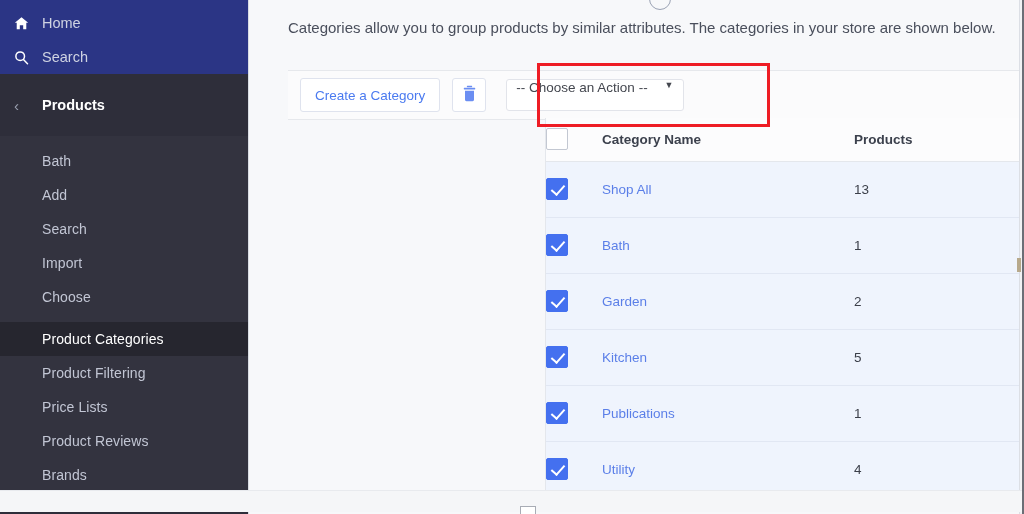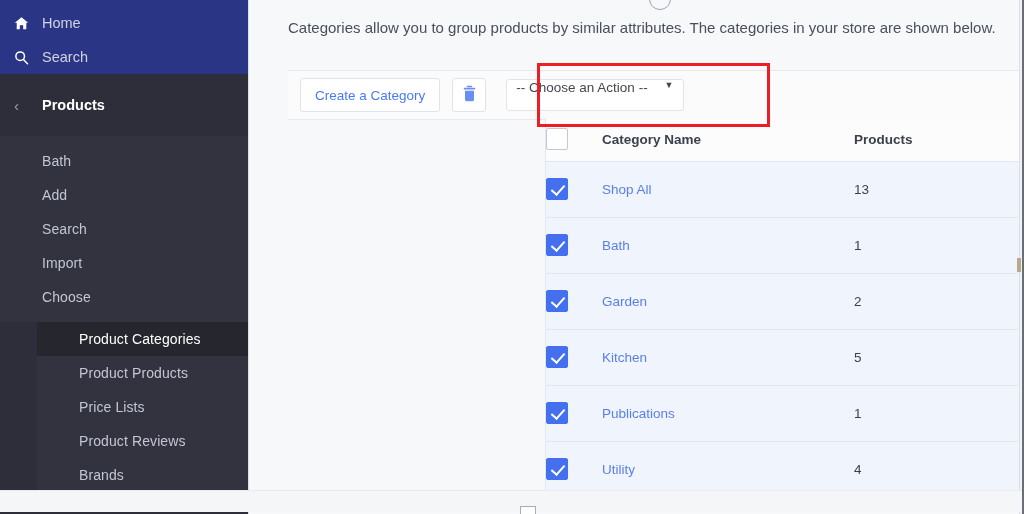--- a/index.html
+++ b/index.html
@@ -74,21 +74,21 @@
     height: 34px;
     padding-left: 42px;
     color: #c2c6d4;
     font-size: 14px;
     letter-spacing: .1px;
   }
   .nav-item.active {
     background: #26262f;
     color: #ffffff;
   }
-  .nav-group-2 { background: #33333f; margin-left: 37px; }
+  .nav-group-2 { background: #33333f; }
 
   
   .main {
     flex: 1 1 auto;
     height: 514px;
     background: #f7f8fa;
     position: relative;
     overflow: hidden;
     border-left: 1px solid #d9dde4;
   }
@@ -329,21 +329,21 @@
       <div class="nav-item">
         <span>Choose</span>
       </div>
     </div>
 
     <div class="nav-group-2">
       <div class="nav-item active">
         <span>Product Categories</span>
       </div>
       <div class="nav-item">
-        <span>Product Products</span>
+        <span>Product Filtering</span>
       </div>
       <div class="nav-item">
         <span>Price Lists</span>
       </div>
       <div class="nav-item">
         <span>Product Reviews</span>
       </div>
       <div class="nav-item">
         <span>Brands</span>
       </div>

